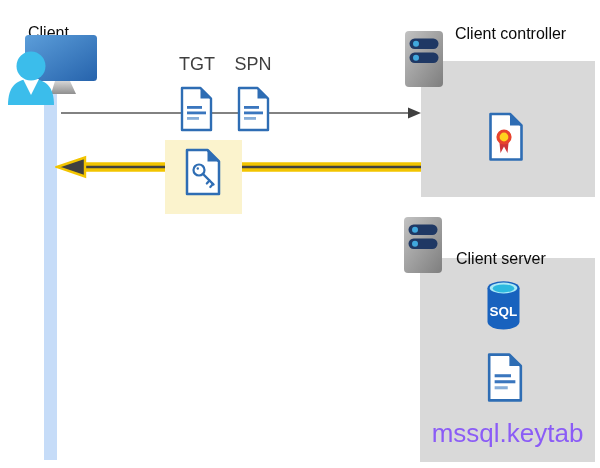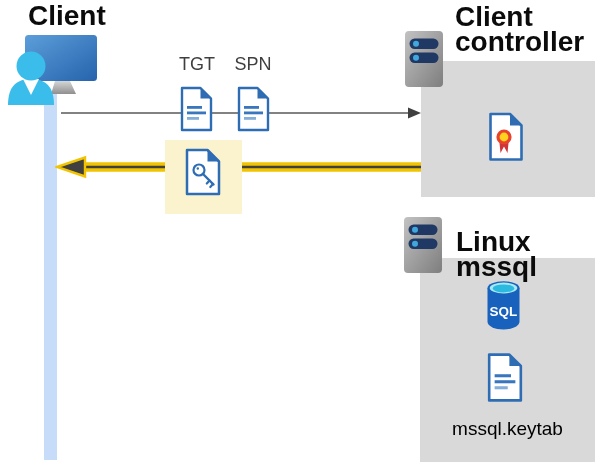--- a/index.html
+++ b/index.html
@@ -1,23 +1,23 @@
 <!DOCTYPE html>
 <html><head>
 <meta charset="utf-8">
 <style>
   html,body{margin:0;padding:0;background:#fff;}
   #canvas{
     position:relative;width:600px;height:468px;background:#fff;overflow:hidden;
     font-family:"Liberation Sans",sans-serif;
   }
   .abs{position:absolute;}
-  .title{font-weight:bold;font-size:28px;line-height:25px;color:#0b0b0b;}
+  .title{font-weight:normal;font-size:16px;line-height:25px;color:#0b0b0b;margin-top:17px;}
   .ticket-label{font-size:18px;color:#3f3f3f;text-align:center;}
-  .filename-label{font-size:19px;color:#000000;text-align:center;}
+  .filename-label{font-size:26px;color:#8b5cf6;text-align:center;}
   .gray-box{background:#D9D9D9;}
   .highlight-box{background:#FBF3CD;}
   .timeline-bar{background:#C6DCF8;}
 </style>
 </head>
 <body>
 
 <div id="canvas">
 
   <div class="abs timeline-bar" style="left:44px;top:92px;width:13px;height:368px;"></div>
@@ -113,21 +113,21 @@
         <stop offset="0" stop-color="#C2C2C2"></stop>
           <stop offset="1" stop-color="#7E7E7E"></stop>
       </linearGradient>
     </defs>
     <rect x="1" y="1" width="38" height="56" rx="4" fill="url(#sg2)"></rect>
     <rect x="5.5" y="8.5" width="29" height="10.5" rx="5.2" fill="#1F3864"></rect>
     <circle cx="12" cy="13.7" r="3" fill="#41A8DD"></circle>
     <rect x="5.5" y="22.5" width="29" height="10.5" rx="5.2" fill="#1F3864"></rect>
     <circle cx="12" cy="27.7" r="3" fill="#41A8DD"></circle>
   </svg>
-  <div class="abs title" style="left:456px;top:229px;width:140px;">Linux mssql</div>
+  <div class="abs title" style="left:456px;top:229px;width:140px;">Client server</div>
 
   <svg class="abs" style="left:486px;top:279px;" width="35" height="52" viewBox="0 0 35 52">
     <path d="M1.5 9 V42.5 C1.5 47 8.5 50.5 17.5 50.5 C26.5 50.5 33.5 47 33.5 42.5 V9 Z" fill="#1862BE"></path>
     <ellipse cx="17.5" cy="9" rx="16" ry="6.8" fill="#1862BE"></ellipse>
     <ellipse cx="17.5" cy="9" rx="13.8" ry="5.4" fill="#A9E9F6"></ellipse>
     <ellipse cx="17.5" cy="9.4" rx="10.8" ry="4" fill="#2CB9DF"></ellipse>
     <text x="17.5" y="37" text-anchor="middle" font-size="13.5" font-weight="bold" fill="#ffffff" font-family="Liberation Sans, sans-serif">SQL</text>
   </svg>
 
   <svg class="abs" style="left:487px;top:352px;" width="36" height="51" viewBox="0 0 33 46">

